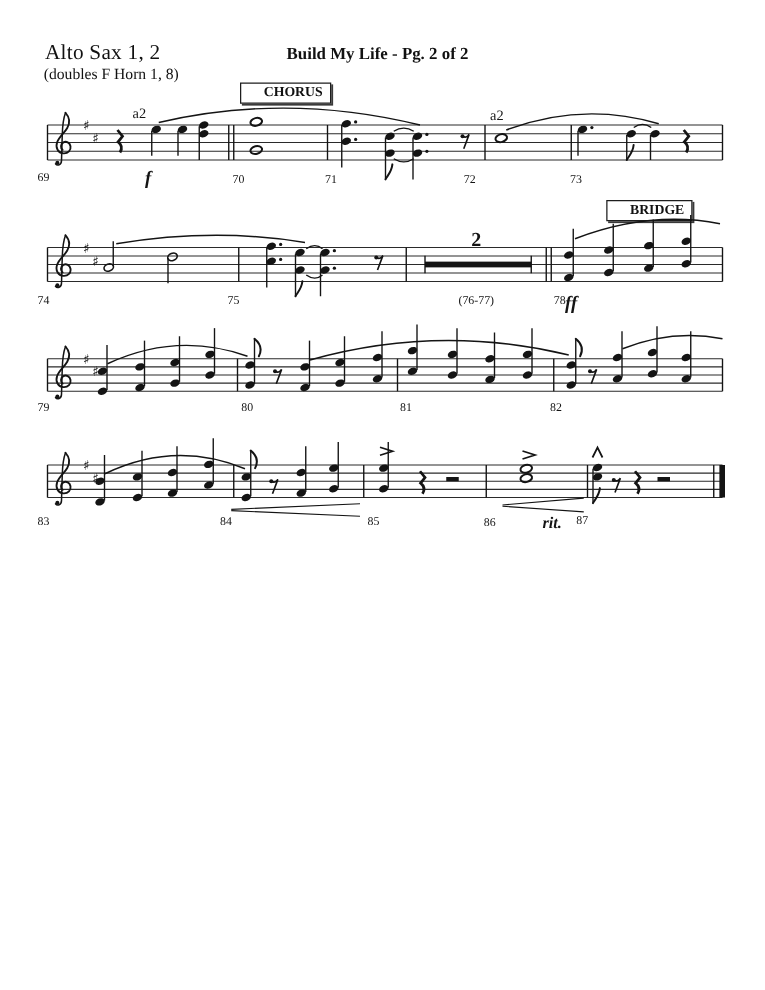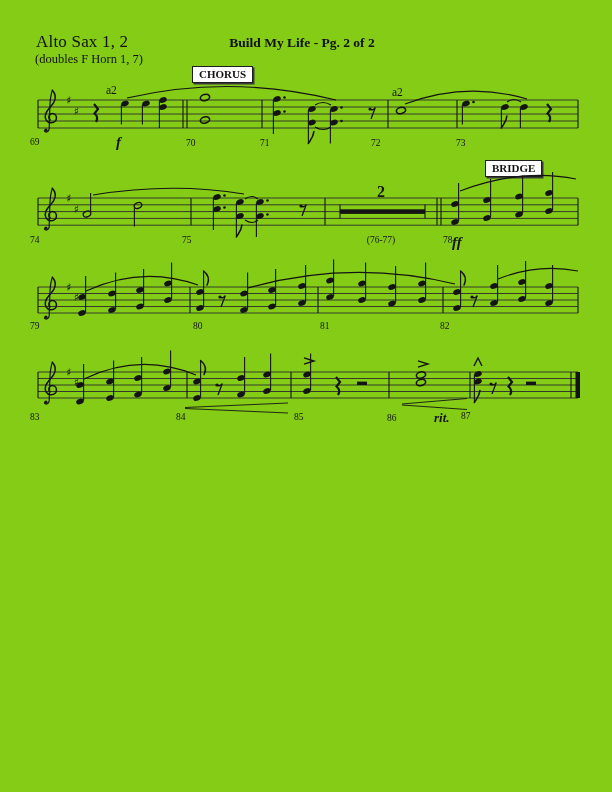--- a/index.html
+++ b/index.html
@@ -1,23 +1,23 @@
 <!DOCTYPE html>
 <html><head>
 <meta charset="utf-8">
 <style>
   html,body{margin:0;padding:0;background:#e8e8e8;}
-  .page{position:relative;width:612px;height:792px;background:#84cc16;margin:0 auto;
+  .page{position:relative;width:612px;height:792px;background:#ffffff;margin:0 auto;
         font-family:"Liberation Serif",serif;color:#111;overflow:hidden;}
   .abs{position:absolute;}
   .part-name{left:36px;top:32px;font-size:17px;letter-spacing:.2px;}
   .doubling{left:35px;top:52px;font-size:12.5px;}
   .title{left:0;top:35px;width:604px;text-align:center;font-weight:bold;font-size:13.5px;font-family:Liberation Serif, serif;}
   .section-box{position:absolute;border:1.2px solid #1d1d1d;box-shadow:1.5px 1.5px 0 #3a3a3a;
-        background:#fff;font-weight:bold;font-size:11px;padding:1px 6px 2px 6px;line-height:12px;}
+        background:#fff;font-weight:bold;font-size:11px;padding:1px 6px 2px 18px;line-height:12px;}
   .chorus-box{left:192px;top:66px;}
   .bridge-box{left:437px;top:160px;margin-left:48px;}
   svg#score-svg{position:absolute;left:0;top:0;}
   .sline{stroke:#2a2a2a;stroke-width:0.9;}
   .bline{stroke:#141414;stroke-width:1.1;}
   .stem{stroke:#141414;stroke-width:1.1;}
   .slur{fill:none;stroke:#141414;stroke-width:1.15;}
   .flag{fill:none;stroke:#141414;stroke-width:1.6;stroke-linecap:round;}
   .clef{fill:none;stroke:#141414;stroke-linecap:round;}
   .hp{stroke:#141414;stroke-width:0.9;}
@@ -28,21 +28,21 @@
   text.dyn{font:italic bold 15px "Liberation Serif",serif;}
   text.rit{font:italic bold 13px "Liberation Serif",serif;}
   text.mrnum{font:bold 16px "Liberation Serif",serif;}
   text.sharp{font:bold 11px "DejaVu Sans",sans-serif;}
 </style>
 </head>
 <body>
 
 <div class="page">
   <div class="abs part-name">Alto Sax 1, 2</div>
-  <div class="abs doubling">(doubles F Horn 1, 7)</div>
+  <div class="abs doubling">(doubles F Horn 1, 8)</div>
   <div class="abs title">Build My Life - Pg. 2 of 2</div>
   <div class="section-box chorus-box">CHORUS</div>
   <div class="section-box bridge-box">BRIDGE</div>
   <svg id="score-svg" width="612" height="792" viewBox="0 0 612 792">
       <g>
         <line x1="38" y1="100" x2="578" y2="100" class="sline"></line>
         <line x1="38" y1="107" x2="578" y2="107" class="sline"></line>
         <line x1="38" y1="114" x2="578" y2="114" class="sline"></line>
         <line x1="38" y1="121" x2="578" y2="121" class="sline"></line>
         <line x1="38" y1="128" x2="578" y2="128" class="sline"></line>

